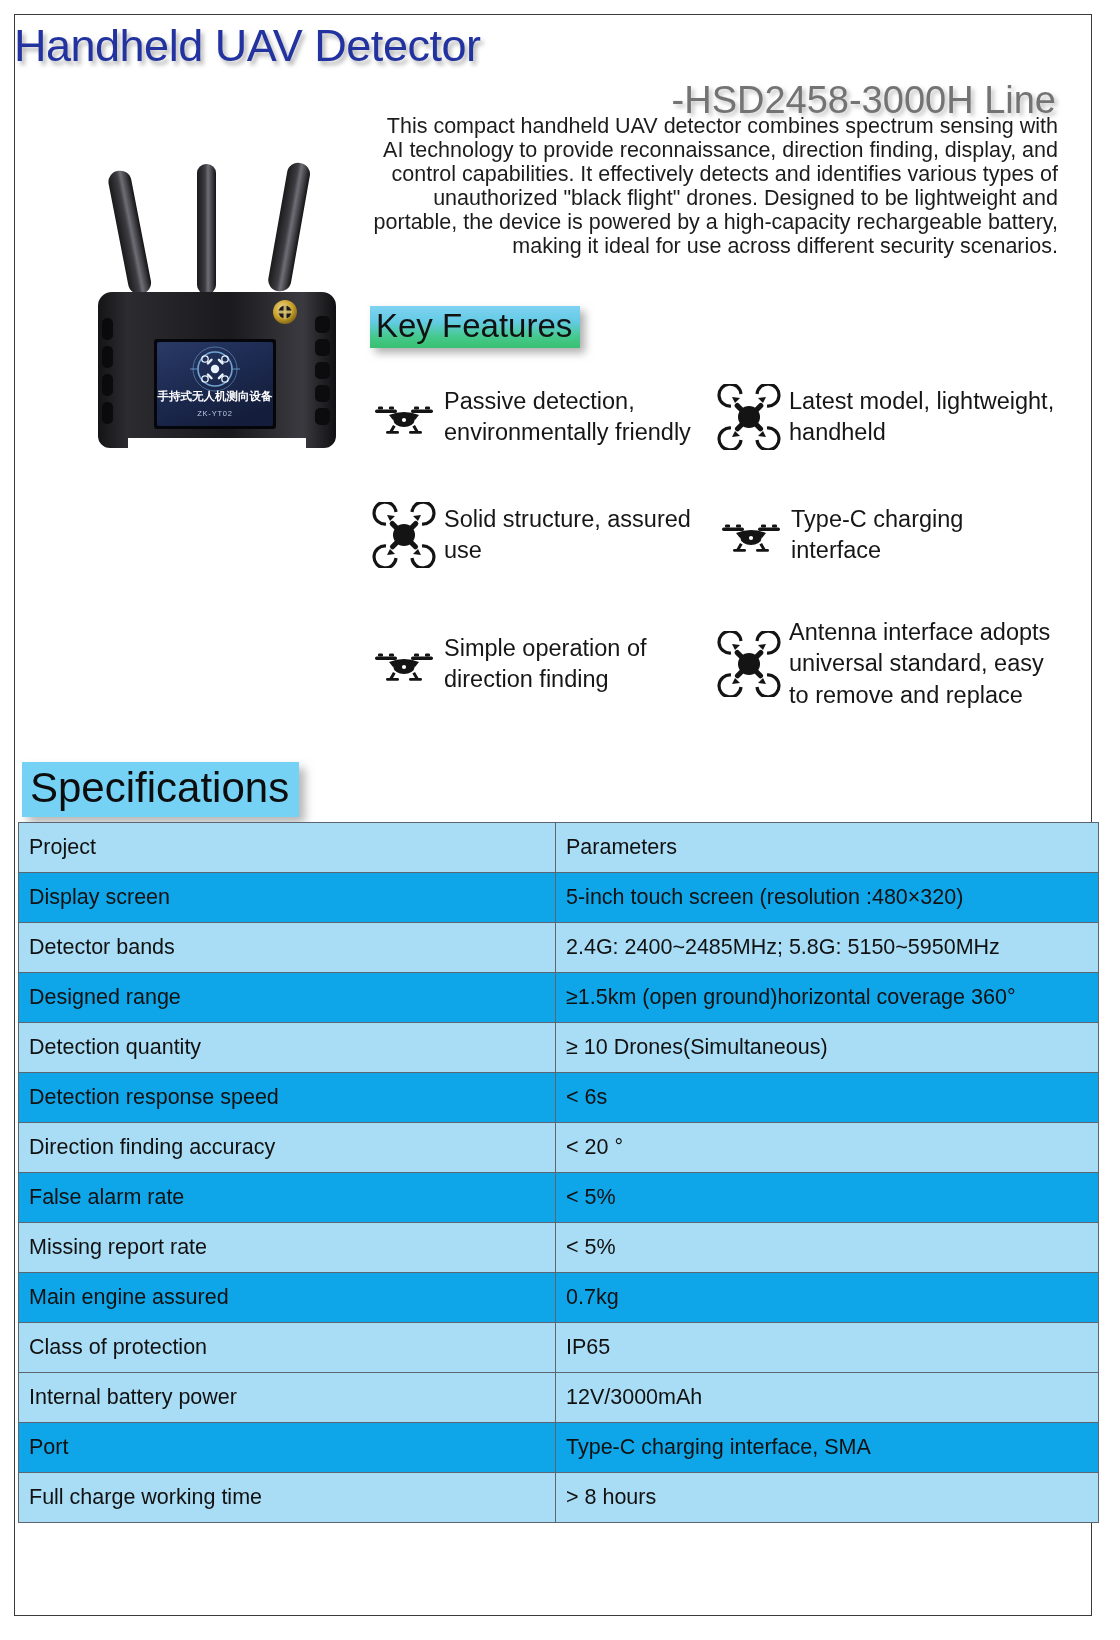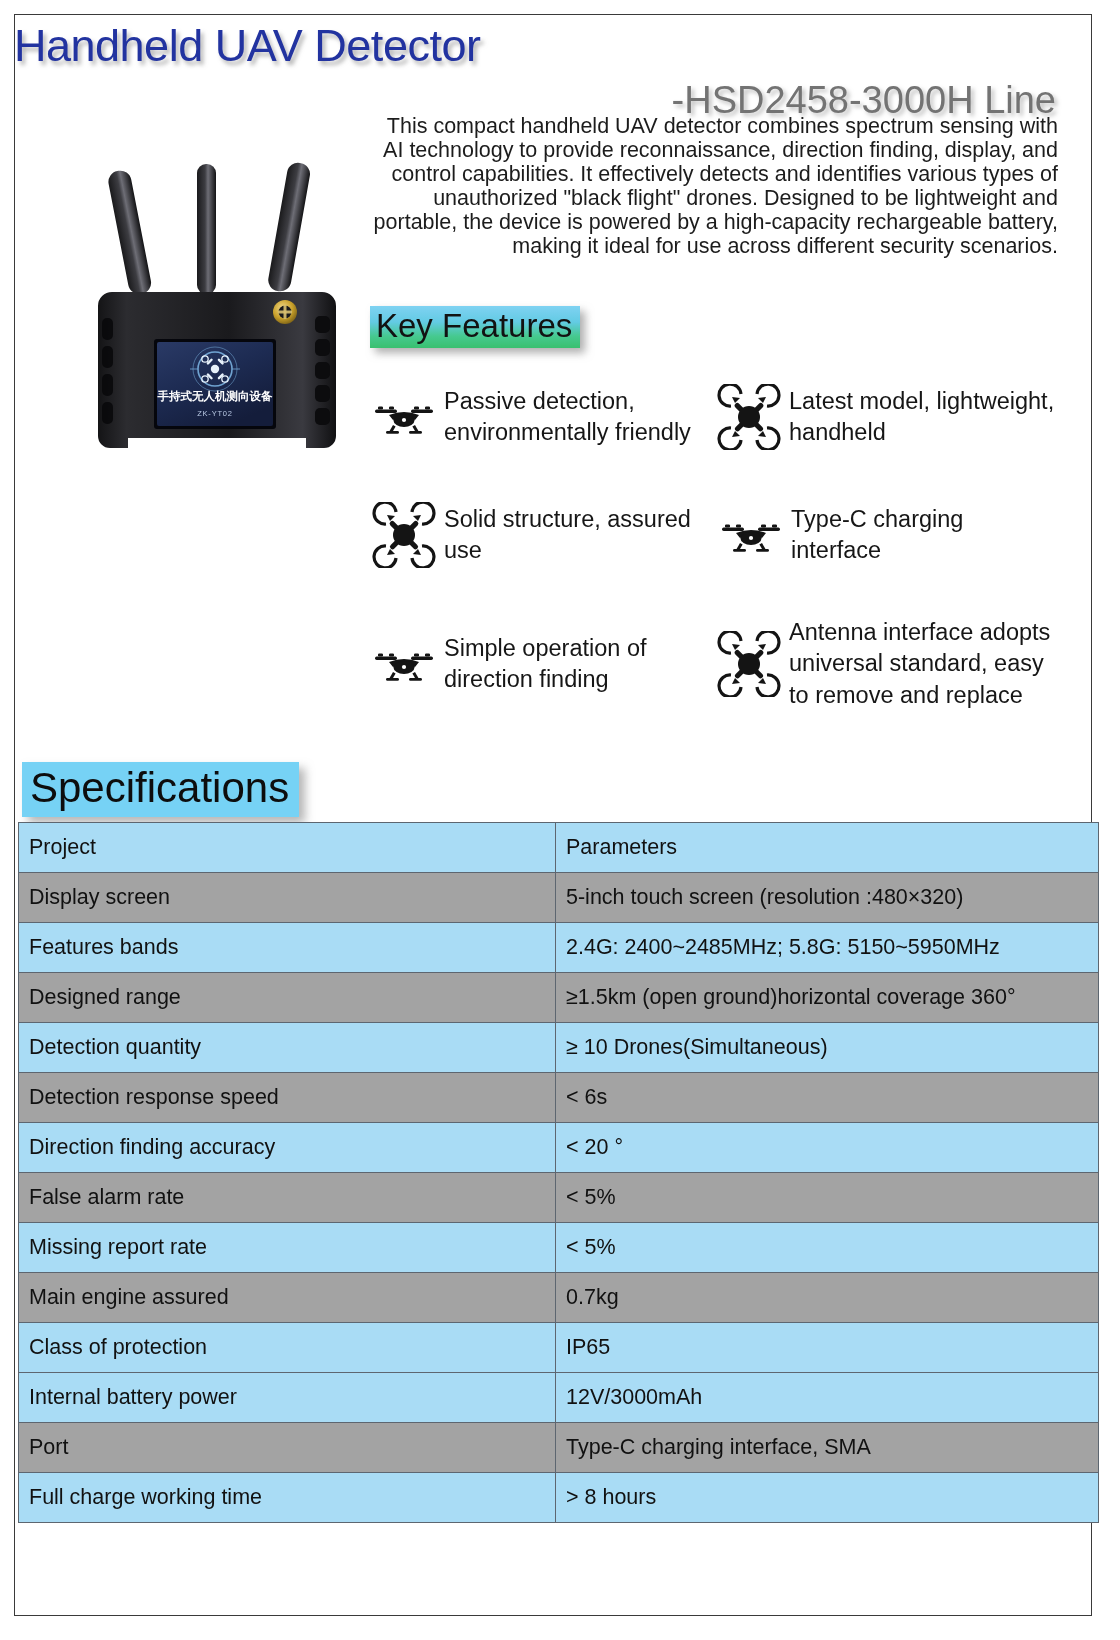--- a/index.html
+++ b/index.html
@@ -174,21 +174,21 @@
     font-size: 21.5px;
     line-height: 26px;
     color: #111111;
     padding: 11px 8px 12px 10px;
     height: 26px;
     vertical-align: middle;
   }
   .spec-table td.c1 { width: 518px; }
   .spec-table td.c2 { width: 524px; }
   .row-blue td { background: #a9dcf5; }
-  .row-white td { background: #a3a3a3; }
+  .row-white td { background: #0ea5e9; }
 </style>
 </head>
 <body>
 
 <div class="page">
 
   <div class="page-frame"></div>
 
   <div class="header">
     <div class="title-main">Handheld UAV Detector</div>
@@ -451,21 +451,21 @@
     <tbody id="spec-tbody">
         <tr class="row-blue">
           <td class="c1">Project</td>
           <td class="c2">Parameters</td>
         </tr>
         <tr class="row-white">
           <td class="c1">Display screen</td>
           <td class="c2">5-inch touch screen (resolution :480×320)</td>
         </tr>
         <tr class="row-blue">
-          <td class="c1">Features bands</td>
+          <td class="c1">Detector bands</td>
           <td class="c2">2.4G: 2400~2485MHz; 5.8G: 5150~5950MHz</td>
         </tr>
         <tr class="row-white">
           <td class="c1">Designed range</td>
           <td class="c2">≥1.5km (open ground)horizontal coverage 360°</td>
         </tr>
         <tr class="row-blue">
           <td class="c1">Detection quantity</td>
           <td class="c2">≥ 10 Drones(Simultaneous)</td>
         </tr>

